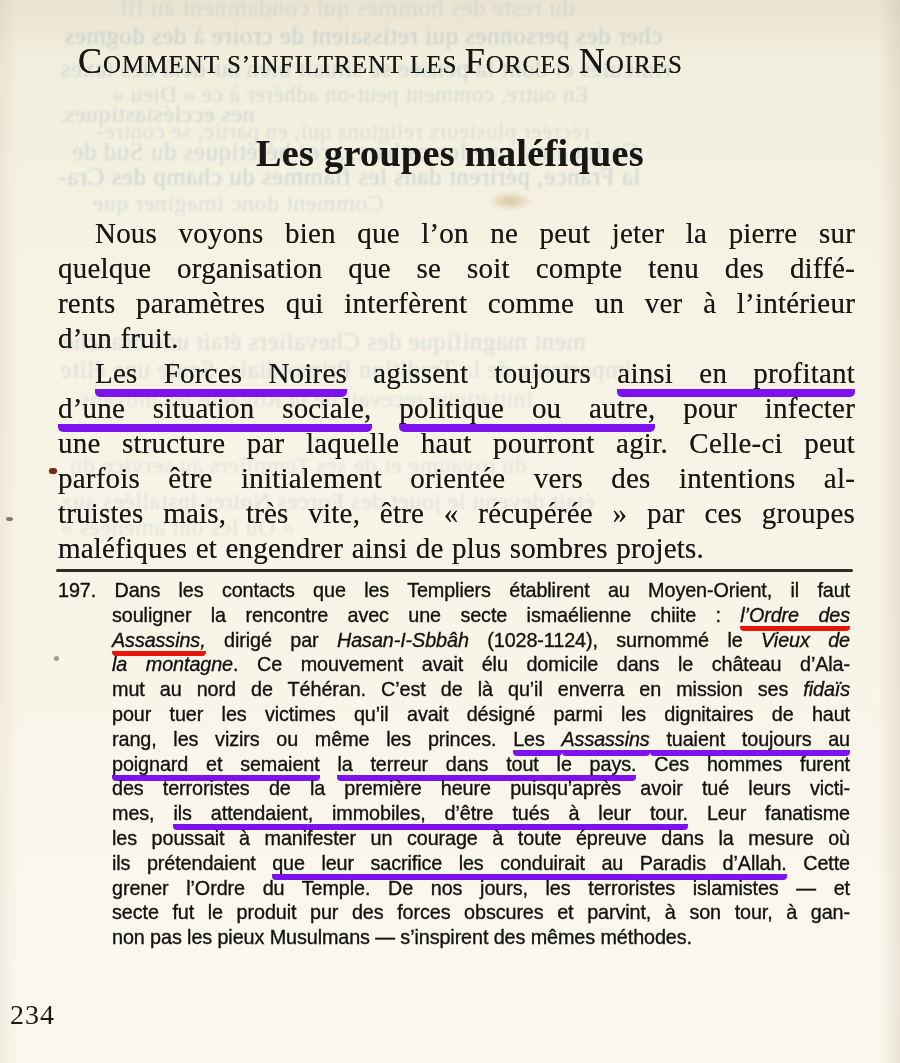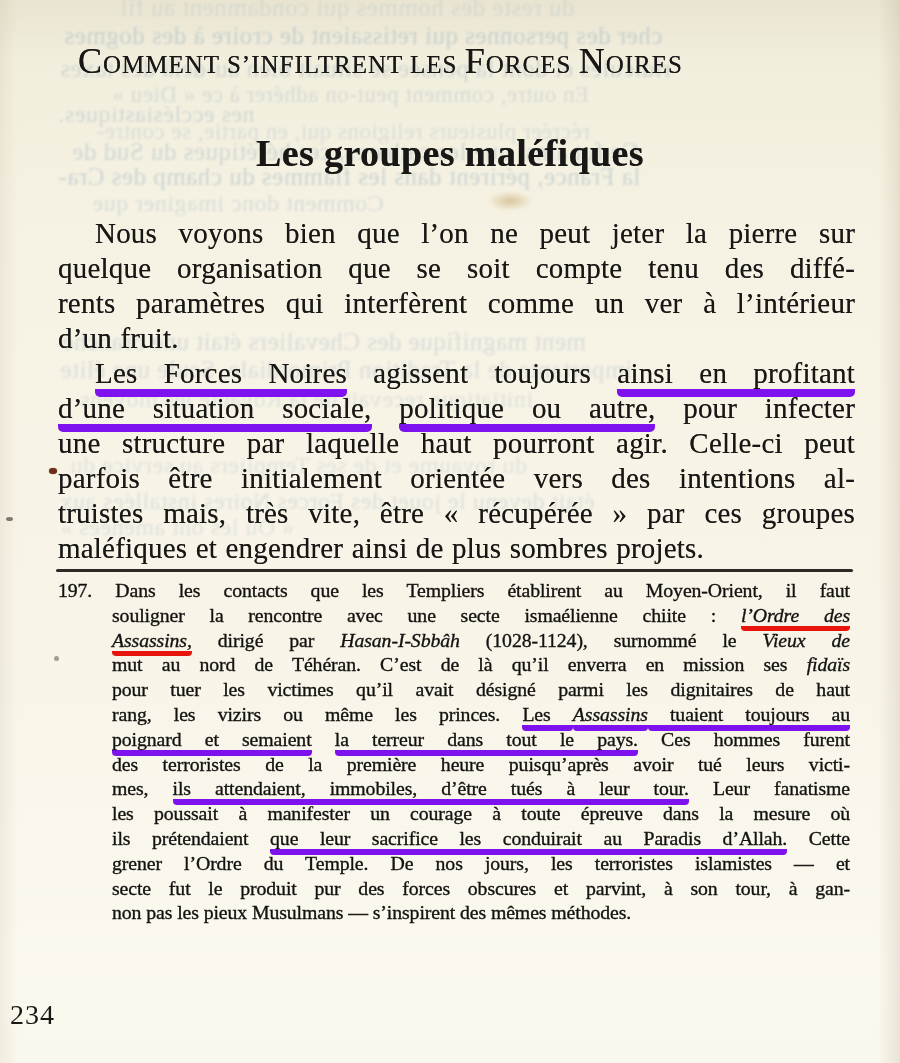--- a/index.html
+++ b/index.html
@@ -47,21 +47,21 @@
   .lline{text-align:left;}
   .ind{padding-left:37px;}
   
   .up{border-bottom:8px solid var(--purple);border-radius:5px;}
   .ur{border-bottom:5px solid var(--red);border-radius:4px;}
   .i{font-style:italic;}
   
   .sep{position:absolute;left:56px;top:569px;width:797px;height:3px;background:#2b2a27;border-radius:2px;}
   .footnote{
     position:absolute;left:58px;top:578px;width:792px;
-    font-family:Liberation Serif, serif;
+    font-family:Liberation Sans, sans-serif;
     font-size:19.8px;line-height:24.8px;letter-spacing:-.1px;
     color:#121210;-webkit-text-stroke:.35px #14130f;
   }
   .footnote .line{padding-left:54px;}
   .footnote .line.first{padding-left:0;}
   .footnote .up{border-bottom:6px solid var(--purple);border-radius:4px;margin-top:9px;}
   
   .pgnum{position:absolute;left:10px;right:0;top:999px;text-align:left;font-size:28px;letter-spacing:1px;}
 </style>
 </head>
@@ -112,20 +112,21 @@
         <div class="line lline"><span>maléfiques et engendrer ainsi de plus sombres projets.</span></div>
       </div>
   </div>
 
   <div class="sep"></div>
 
   <div class="footnote">
       <div class="line jline first"><span>197. Dans les contacts que les Templiers établirent au Moyen-Orient, il faut</span></div>
       <div class="line jline"><span>souligner la rencontre avec une secte ismaélienne chiite : </span><span class="i ur">l’Ordre des</span></div>
       <div class="line jline"><span class="i ur">Assassins,</span><span> dirigé par </span><span class="i">Hasan-I-Sbbâh</span><span> (1028-1124), surnommé le </span><span class="i">Vieux de</span></div>
+      <div class="line jline"><span class="i">la montagne</span><span>. Ce mouvement avait élu domicile dans le château d’Ala-</span></div>
       <div class="line jline"><span>mut au nord de Téhéran. C’est de là qu’il enverra en mission ses </span><span class="i">fidaïs</span></div>
       <div class="line jline"><span>pour tuer les victimes qu’il avait désigné parmi les dignitaires de haut</span></div>
       <div class="line jline"><span>rang, les vizirs ou même les princes. </span><span class="up">Les </span><span class="i up">Assassins</span><span class="up"> tuaient toujours au</span></div>
       <div class="line jline"><span class="up">poignard et semaient</span><span> </span><span class="up">la terreur dans tout le pays.</span><span> Ces hommes furent</span></div>
       <div class="line jline"><span>des terroristes de la première heure puisqu’après avoir tué leurs victi-</span></div>
       <div class="line jline"><span>mes, </span><span class="up">ils attendaient, immobiles, d’être tués à leur tour.</span><span> Leur fanatisme</span></div>
       <div class="line jline"><span>les poussait à manifester un courage à toute épreuve dans la mesure où</span></div>
       <div class="line jline"><span>ils prétendaient </span><span class="up">que leur sacrifice les conduirait au Paradis d’Allah.</span><span> Cette</span></div>
       <div class="line jline"><span>grener l’Ordre du Temple. De nos jours, les terroristes islamistes — et</span></div>
       <div class="line jline"><span>secte fut le produit pur des forces obscures et parvint, à son tour, à gan-</span></div>

